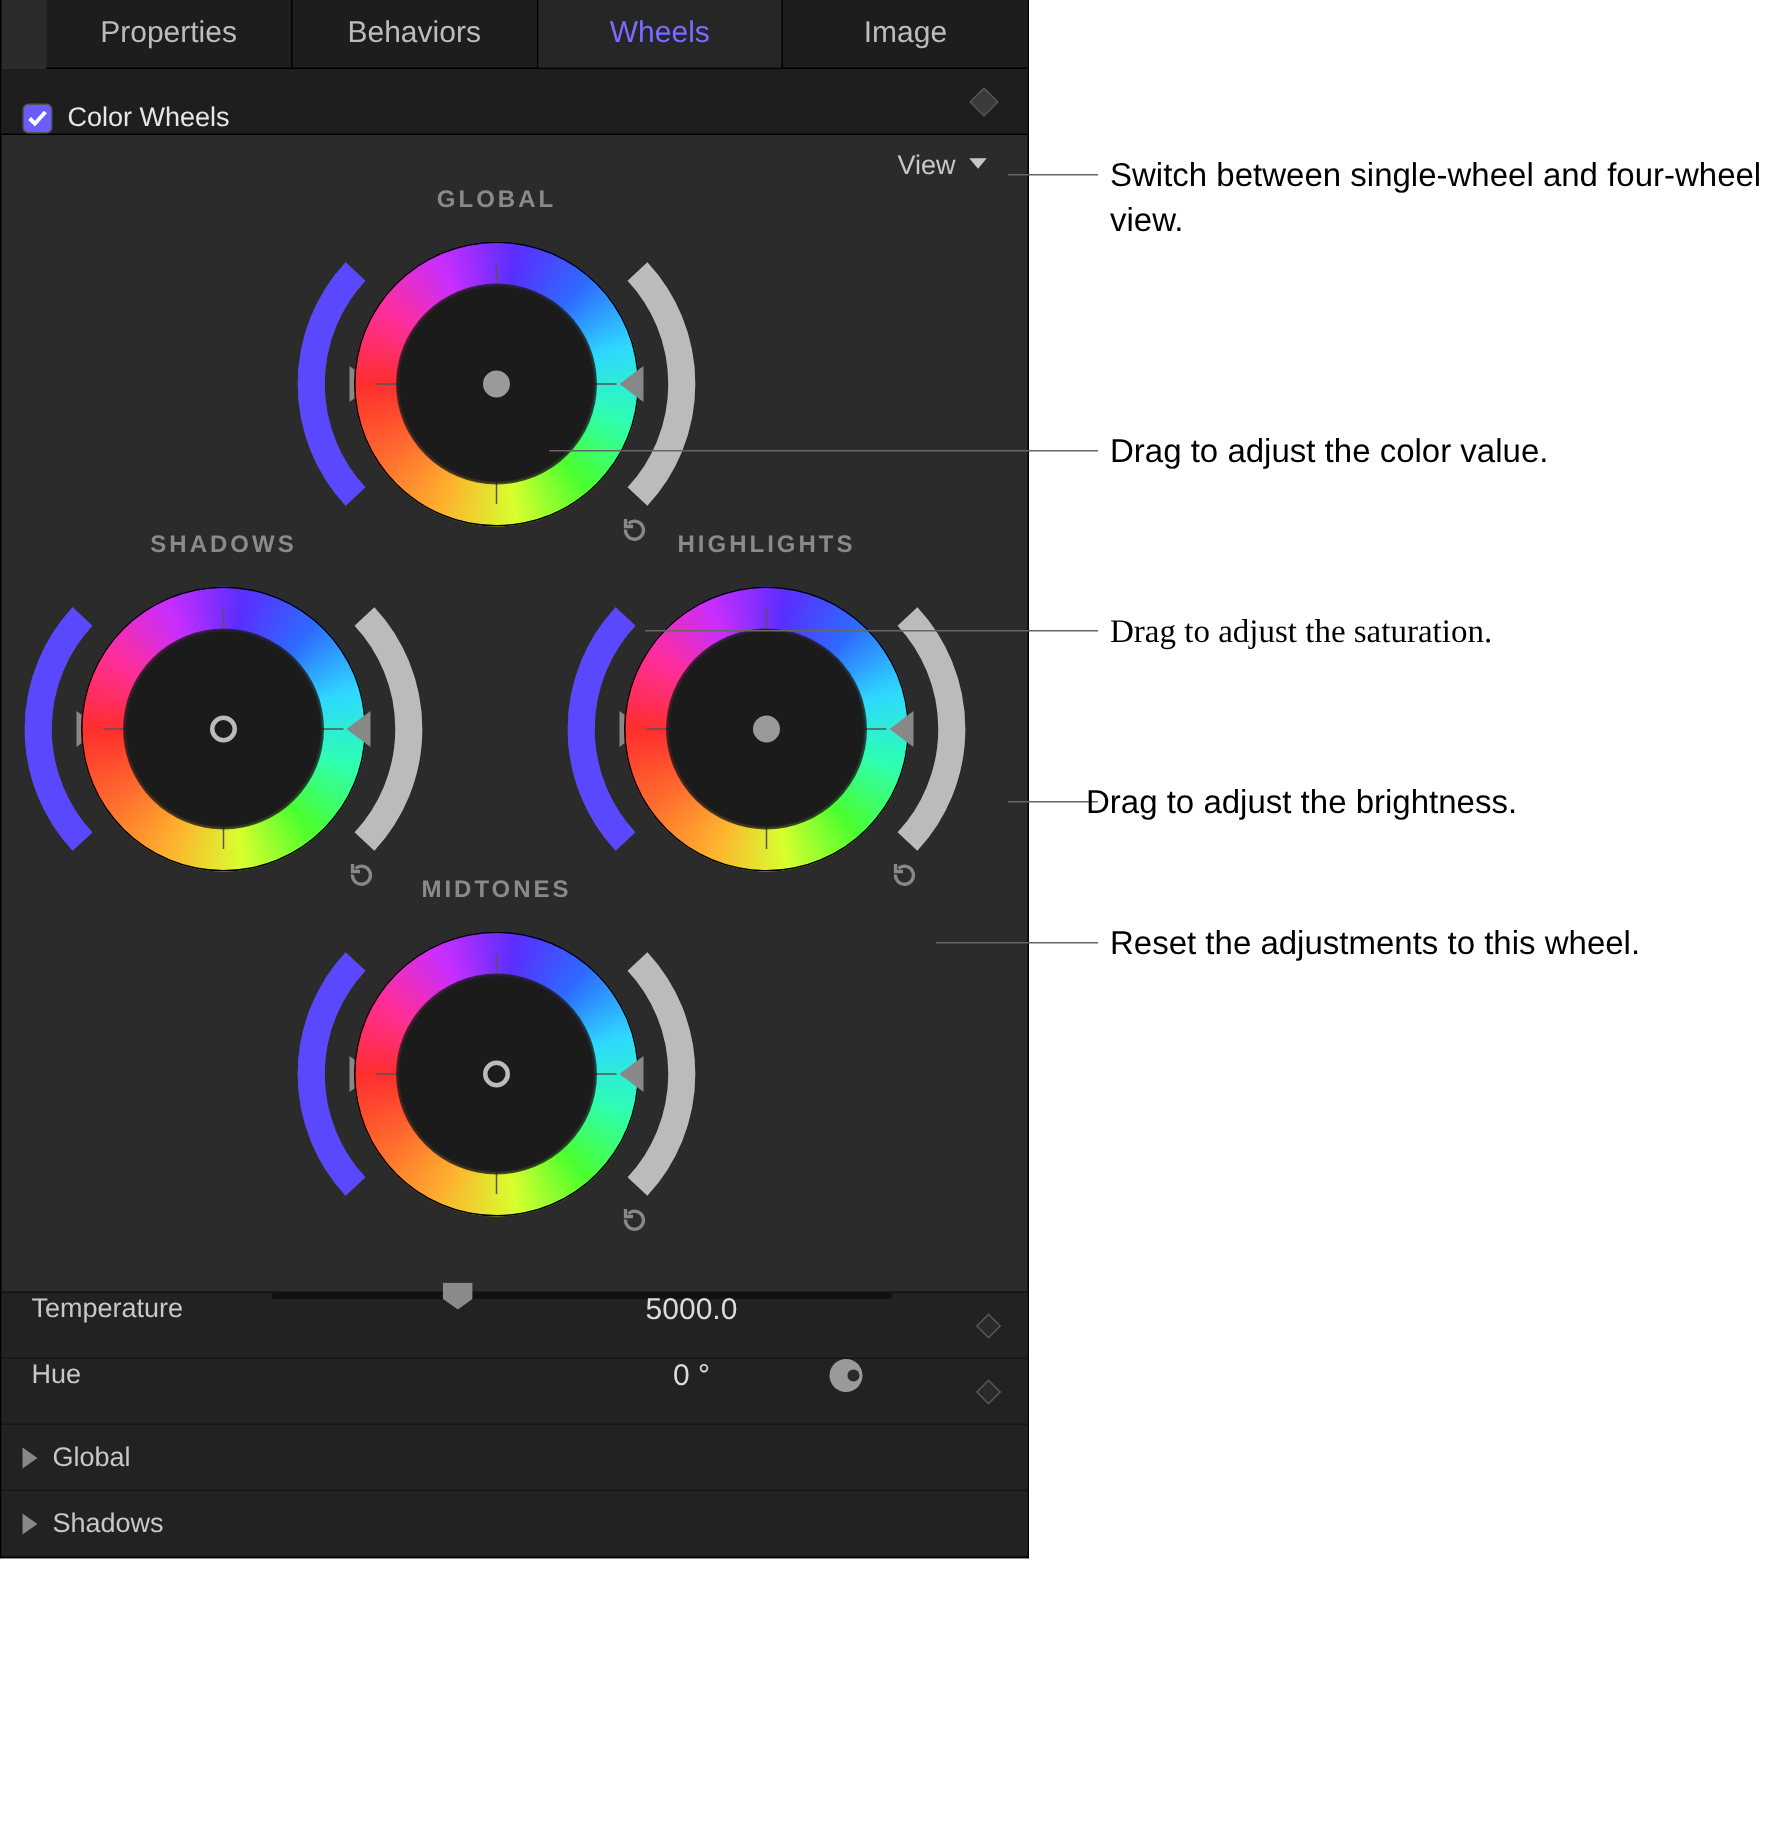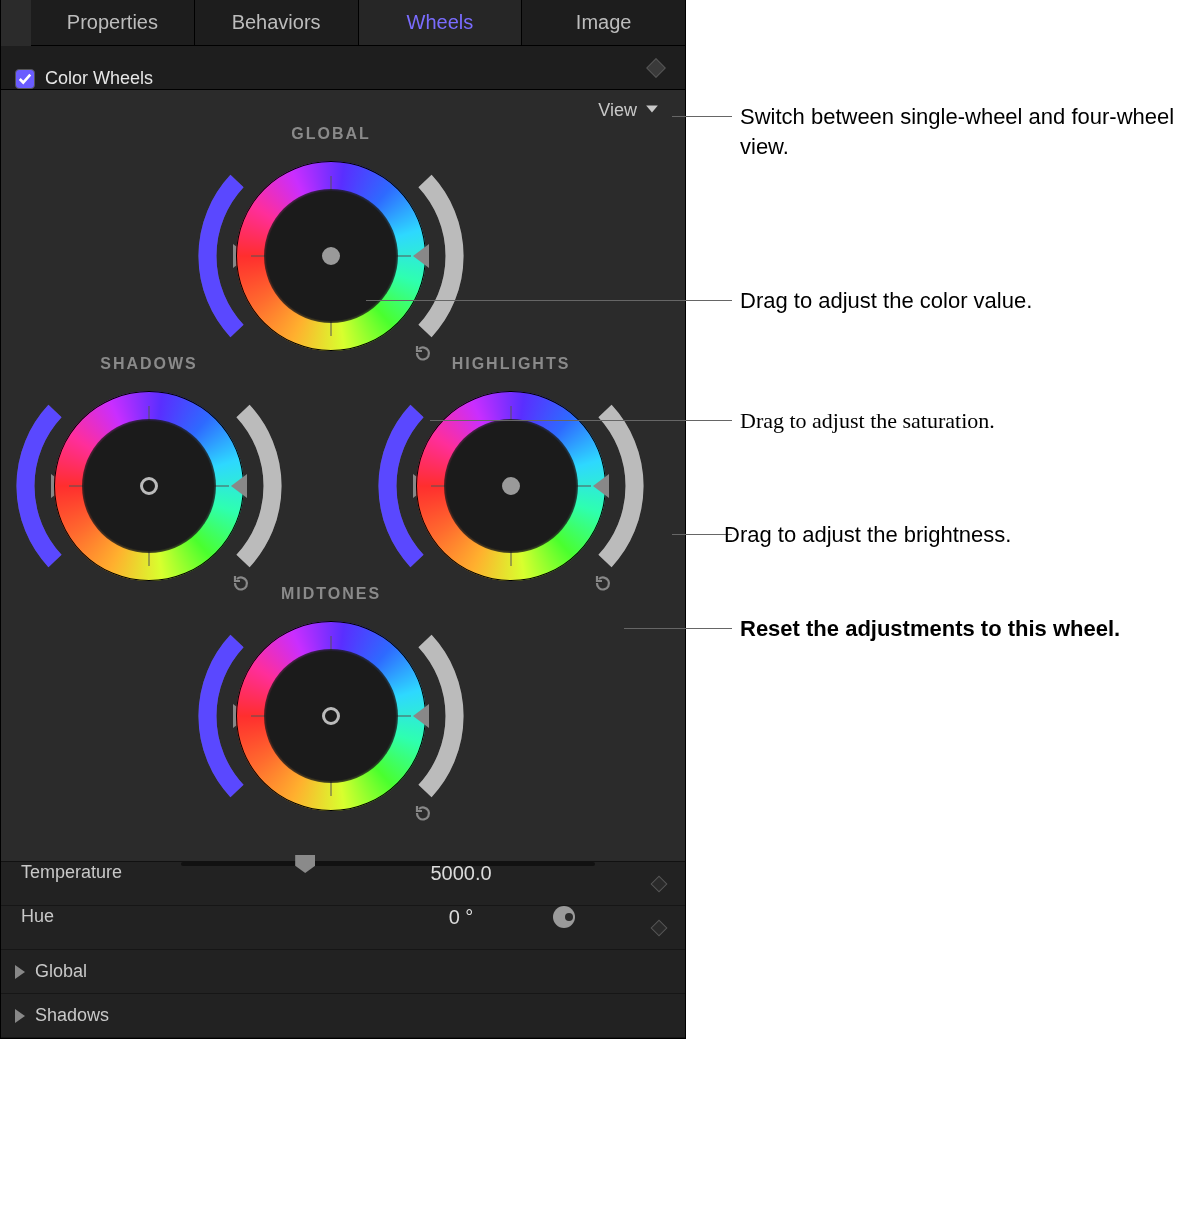--- a/index.html
+++ b/index.html
@@ -413,17 +413,17 @@
     <div class="callout" style="top:406px;">
       <div class="line" style="left:-286px; width:302px; top:14px;"></div>
       <div class="text" style="left:24px; top:0;font-family:Liberation Serif, serif;">Drag to adjust the saturation.</div>
     </div>
     <div class="callout" style="top:520px;">
       <div class="line" style="left:-44px; width:60px; top:14px;"></div>
       <div class="text" style="left:8px; top:0;">Drag to adjust the brightness.</div>
     </div>
     <div class="callout" style="top:614px;">
       <div class="line" style="left:-92px; width:108px; top:14px;"></div>
-      <div class="text" style="left:24px; top:0;font-weight:bold;">Reset the adjustments to this wheel.</div>
+      <div class="text" style="left:24px; top:0;">Reset the adjustments to this wheel.</div>
     </div>
   </div>
 
 </div>
 
 </body></html>

